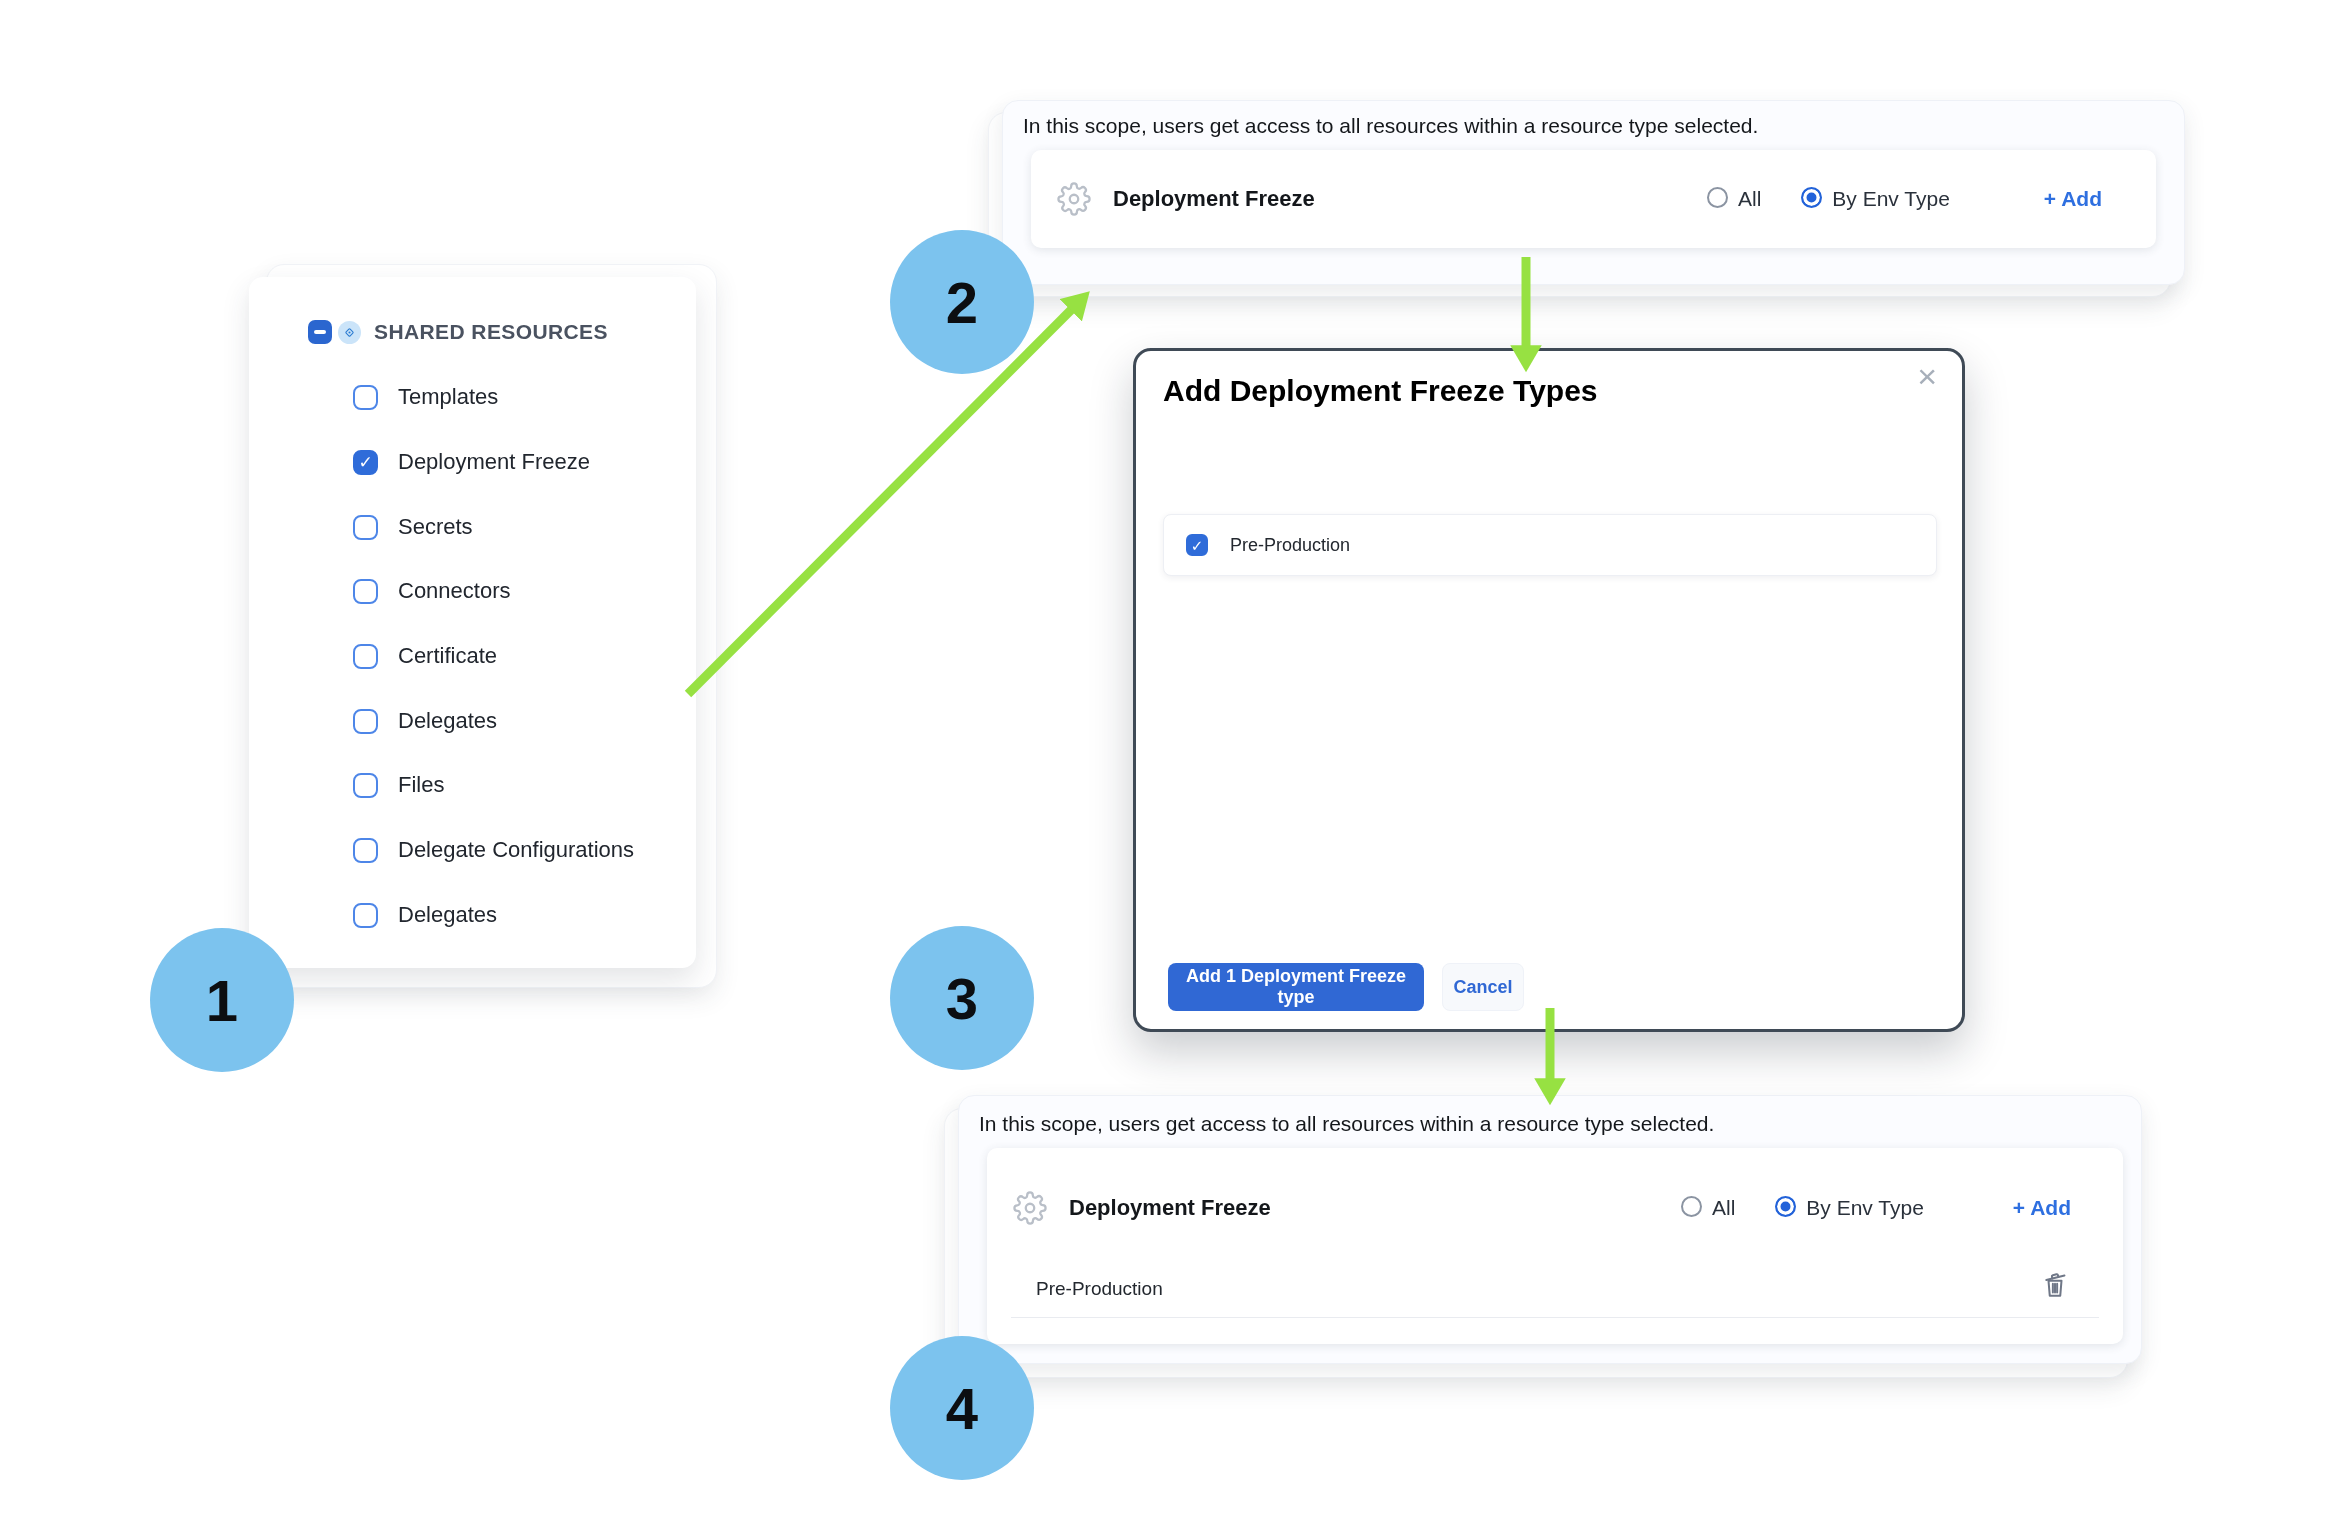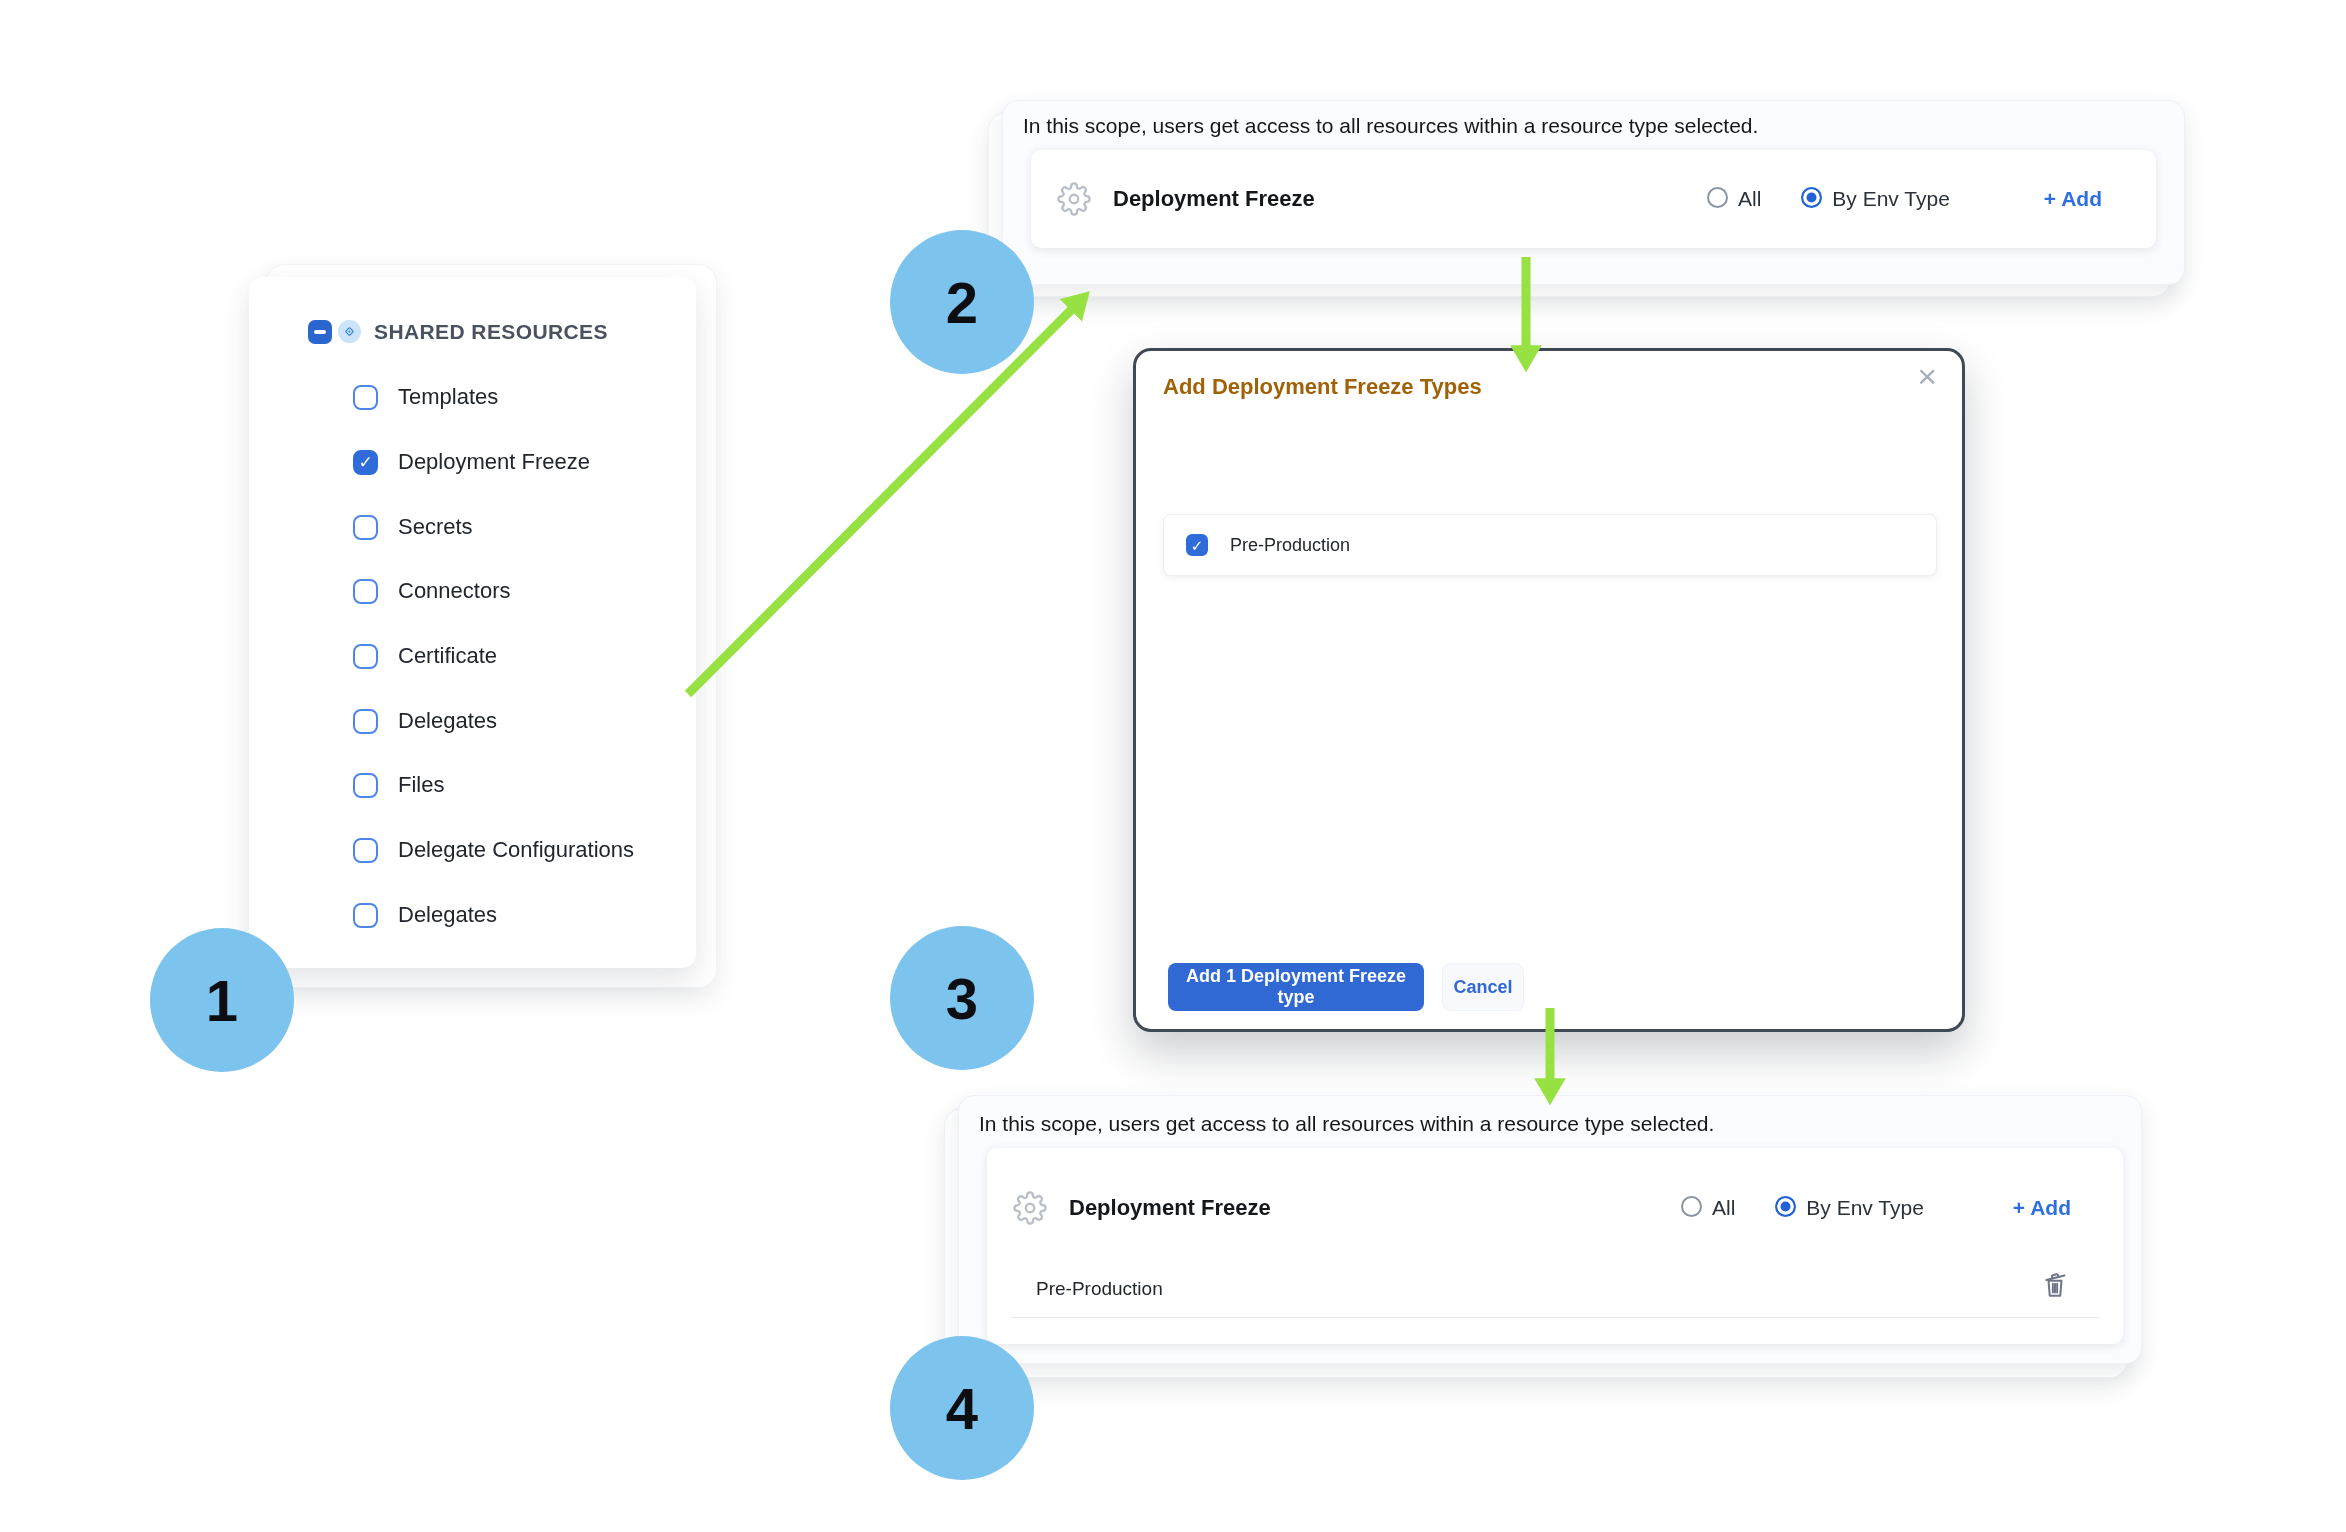--- a/index.html
+++ b/index.html
@@ -35,34 +35,34 @@
   
   .cb{width:25px;height:25px;border:2px solid #4d86e8;border-radius:8px;background:#fff;
       box-sizing:border-box;display:flex;align-items:center;justify-content:center;flex:none;}
   .cb.checked{background:#2f6cd9;border-color:#2f6cd9;}
   .cb.checked::after{content:"✓";color:#fff;font-size:17px;font-weight:700;line-height:1;}
   .cb.sm{width:22px;height:22px;border-radius:6px;border-color:#8fb4ee;}
   .cb.sm.checked{border-color:#2f6cd9;}
   .cb.sm.checked::after{font-size:15px;}
 
   
-  .p1-header{position:absolute;left:39px;top:43px;display:flex;align-items:flex-start;gap:0;padding-left:20px;}
+  .p1-header{position:absolute;left:39px;top:43px;display:flex;align-items:center;gap:0;padding-left:20px;}
   .minusbox{width:24px;height:24px;border-radius:7px;background:#2b66cf;display:flex;
             align-items:center;justify-content:center;flex:none;}
   .minusbox::after{content:"";width:12px;height:3.5px;border-radius:2px;background:#fff;}
   .res-icon{width:23px;height:23px;border-radius:50%;background:#cbe4f9;display:flex;
             align-items:center;justify-content:center;flex:none;margin-left:6px;}
   .p1-title{font-size:21px;font-weight:600;letter-spacing:.4px;color:#4a5260;margin-left:13px;white-space:nowrap;}
   .p1-item{position:absolute;left:104px;display:flex;align-items:flex-end;gap:20px;}
   .p1-item .lbl{font-size:22px;color:#21262e;white-space:nowrap;}
 
   
   .modal{position:absolute;background:#fff;border:3px solid #3f4a56;border-radius:18px;
          box-shadow:0 20px 44px rgba(20,28,40,.22);box-sizing:border-box;z-index:20;}
-  .modal-title{position:absolute;left:27px;top:23px;font-size:22px;font-weight:700;color:#a16207;white-space:nowrap;}
+  .modal-title{position:absolute;left:27px;top:23px;font-size:30px;font-weight:700;color:#000000;white-space:nowrap;}
   .close{position:absolute;right:25px;top:8px;font-size:34px;color:#a7afba;line-height:1;cursor:pointer;
          font-weight:400;}
   .opt-row{position:absolute;left:27px;width:774px;height:62px;background:#fff;border:1px solid #edeff4;
            border-radius:8px;box-shadow:0 2px 6px rgba(45,55,72,.08);display:flex;align-items:center;
            gap:22px;padding-left:22px;box-sizing:border-box;}
   .opt-row .lbl{font-size:18px;color:#23282f;white-space:nowrap;}
   .btn{position:absolute;height:48px;border-radius:8px;display:flex;align-items:center;justify-content:center;
        font-family:inherit;cursor:pointer;box-sizing:border-box;}
   .btn-primary{left:32px;top:612px;width:256px;background:#3068d4;border:none;color:#fff;
                font-size:18px;font-weight:700;}

